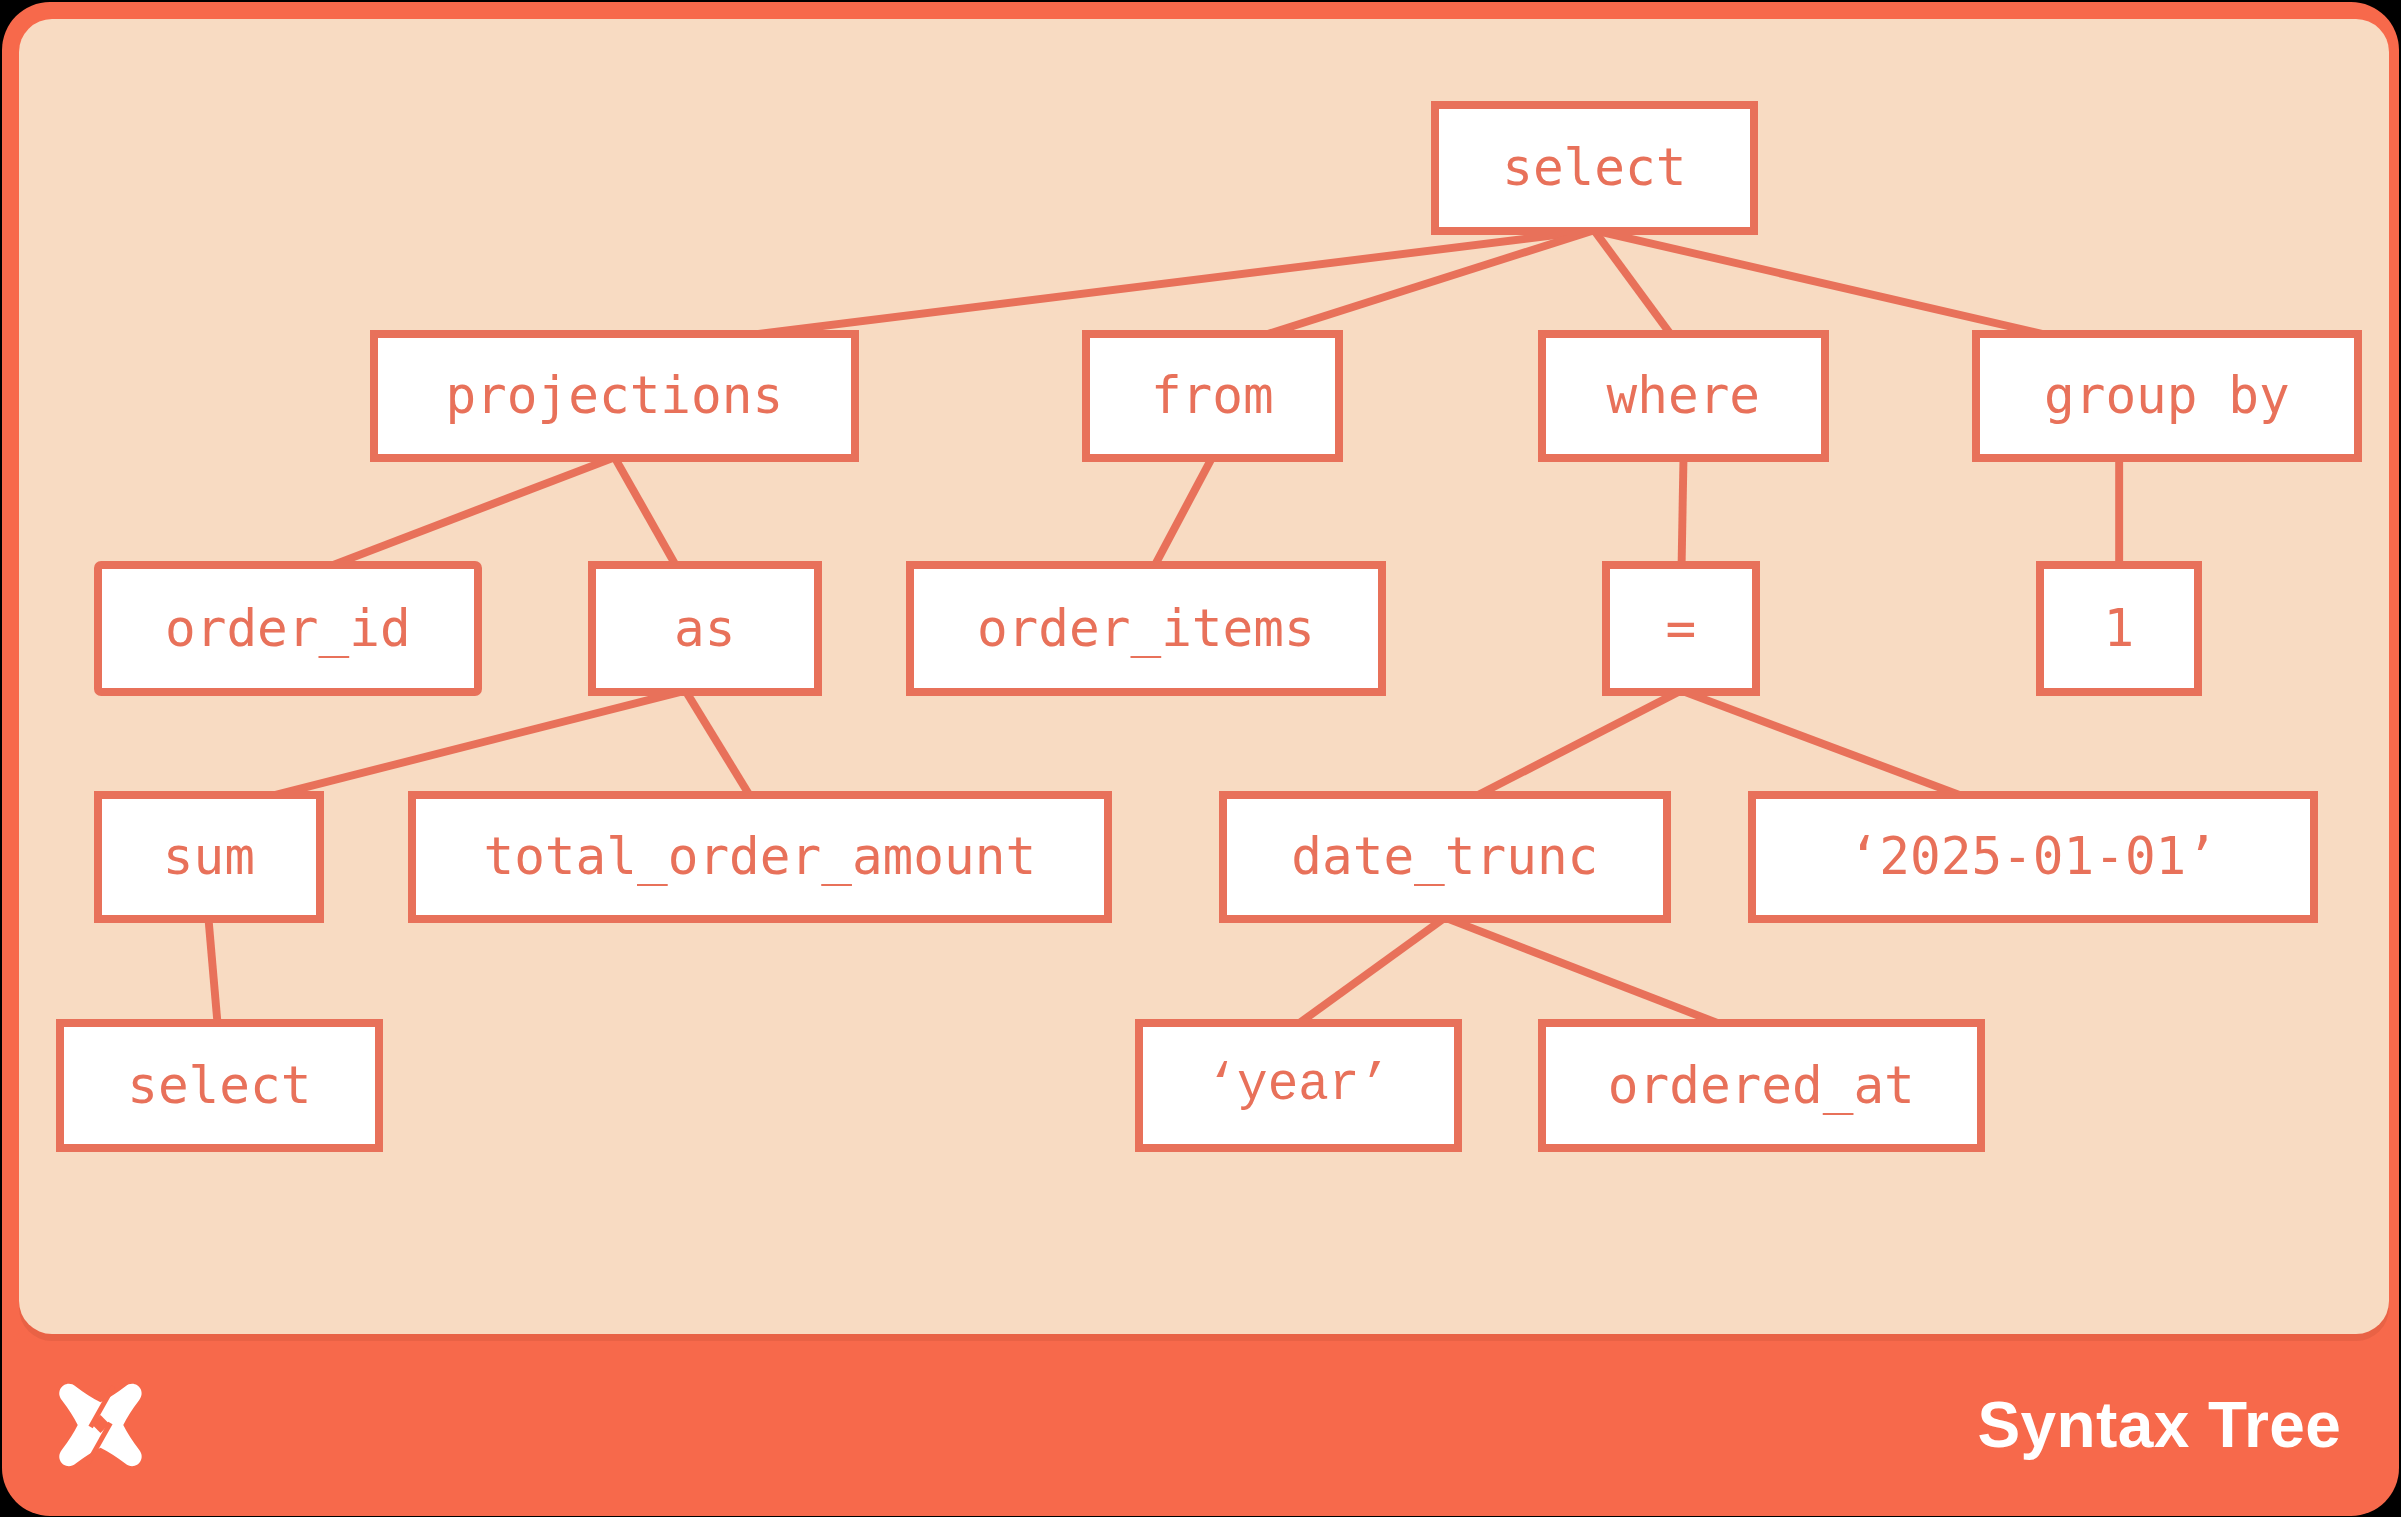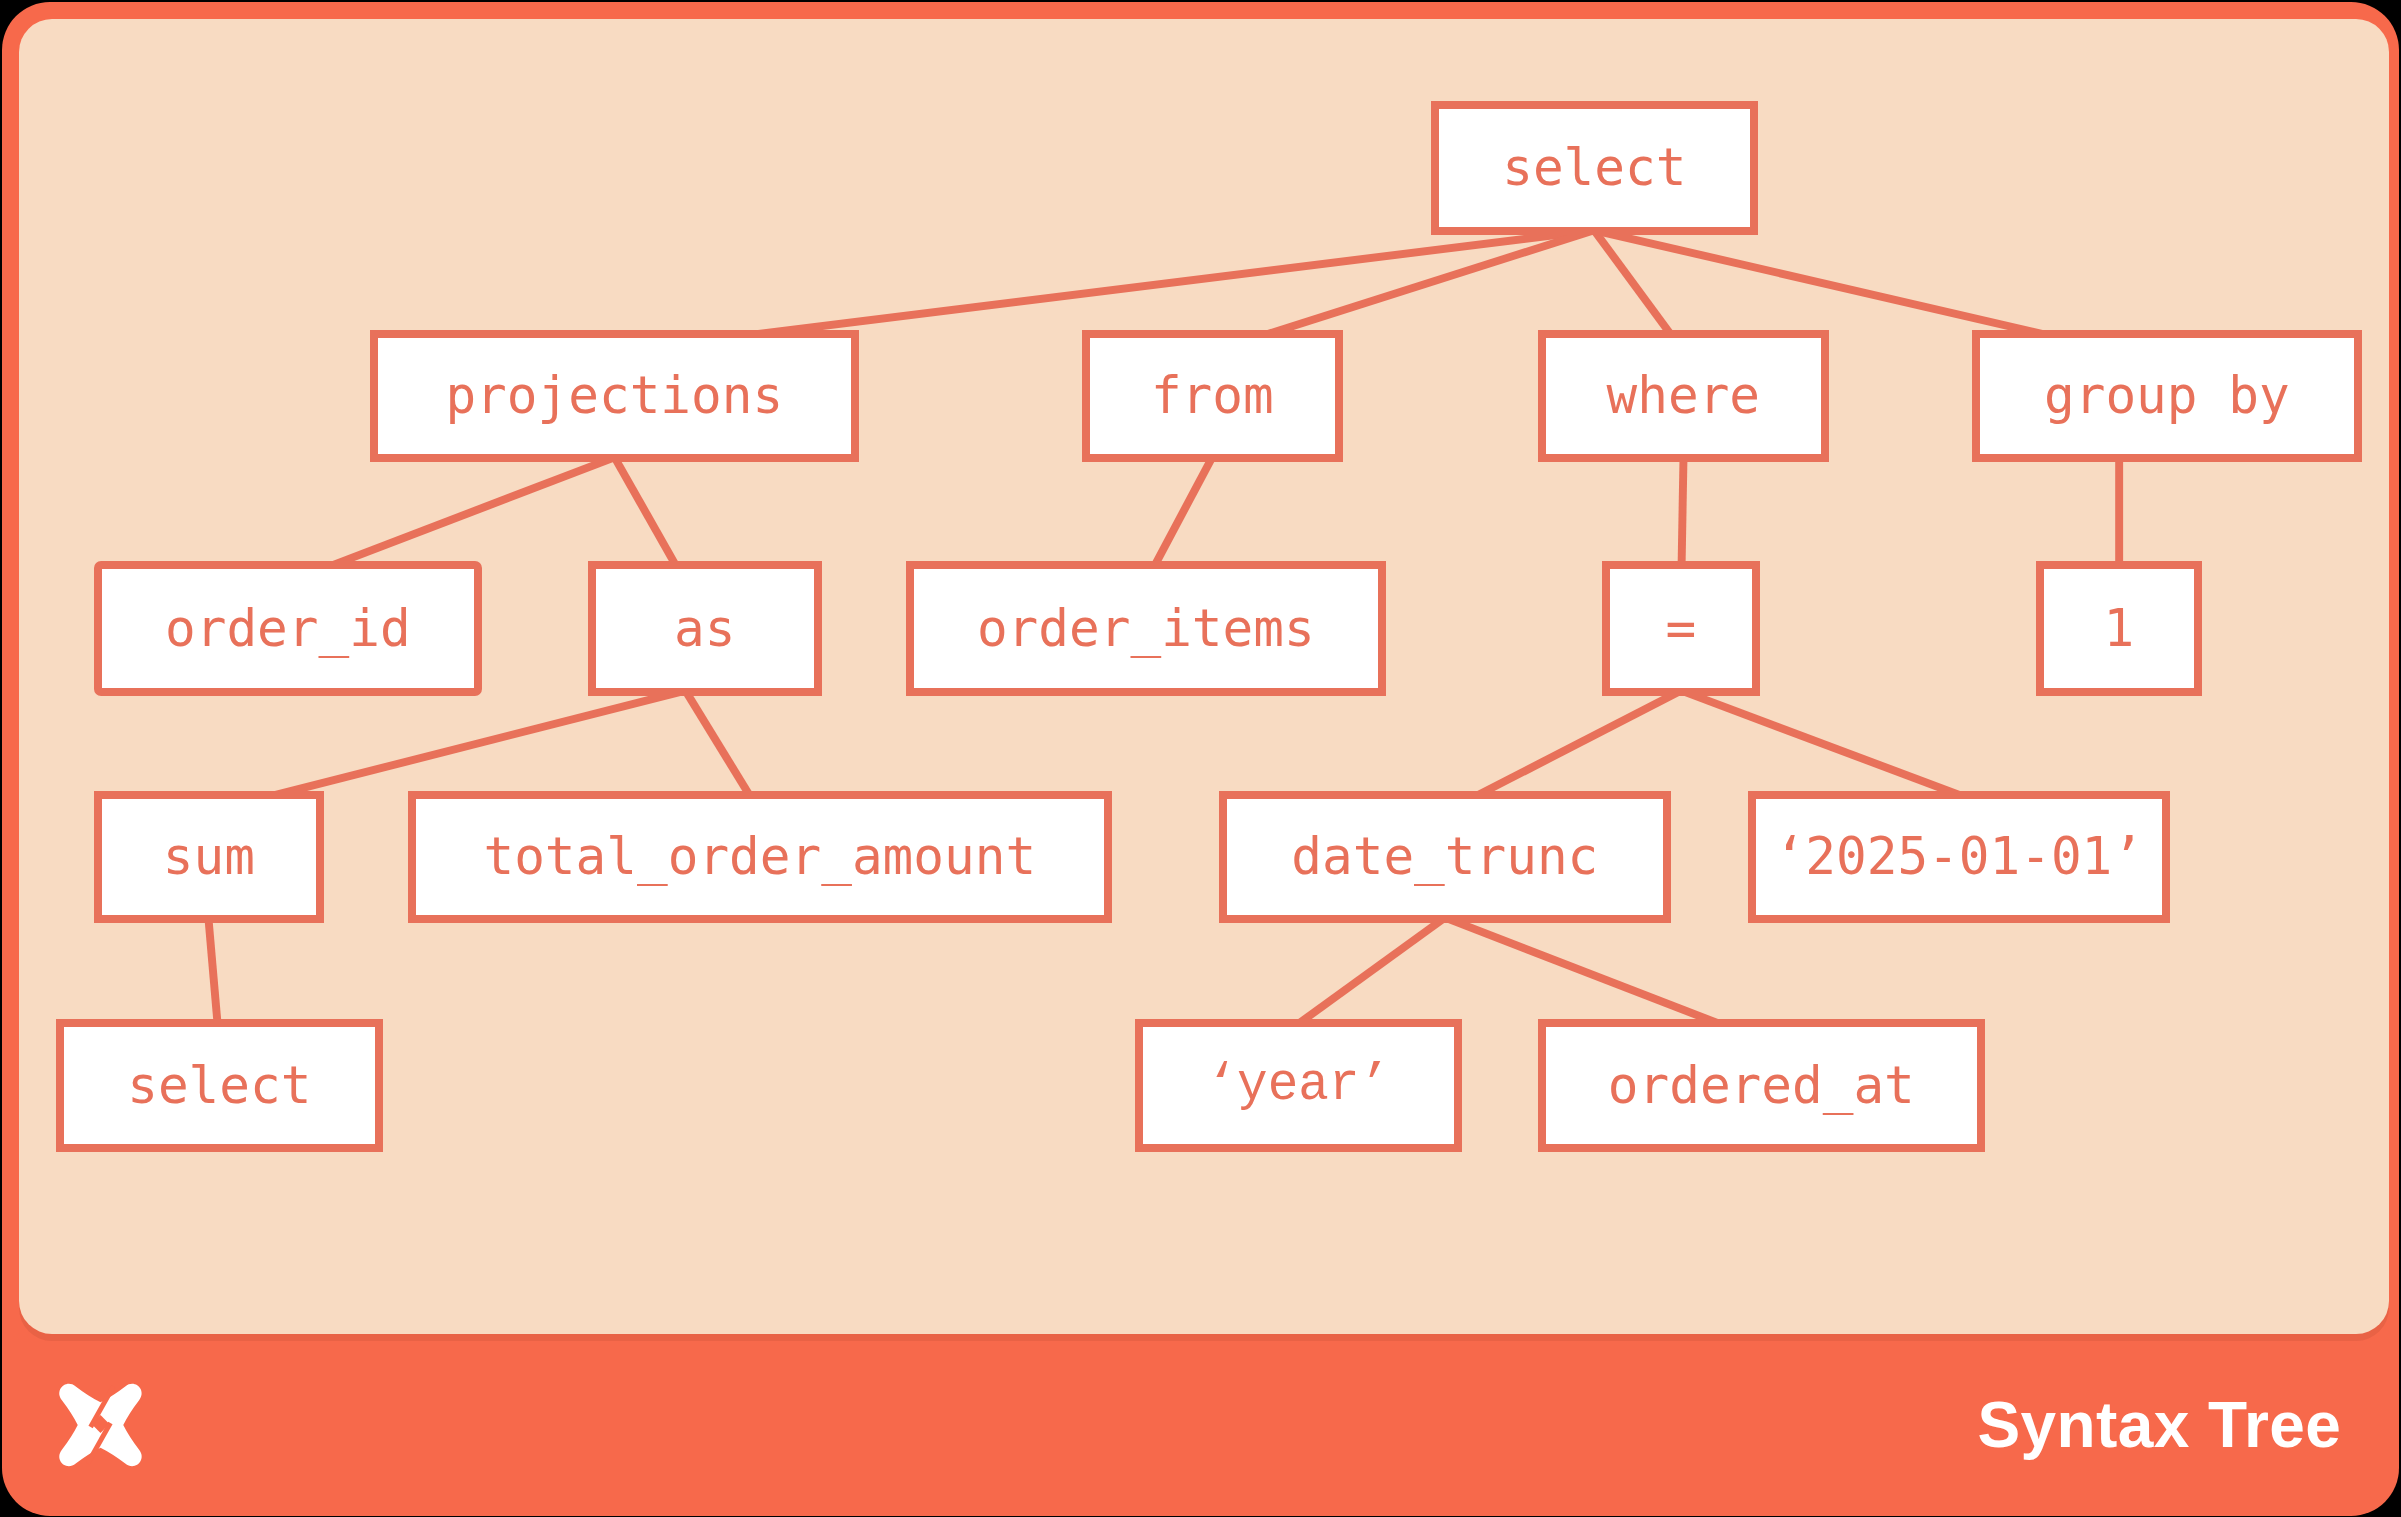--- a/index.html
+++ b/index.html
@@ -69,21 +69,21 @@
       <div class="node" style="left: 1536px; top: 328px; width: 291px; height: 132px;">where</div>
       <div class="node" style="left: 1923px; top: 328px; width: 390px; height: 132px; margin-left: 47px;">group by</div>
       <div class="node" style="left: 92px; top: 559px; width: 388px; height: 135px; border-radius: 7px;">order_id</div>
       <div class="node" style="left: 586px; top: 559px; width: 234px; height: 135px;">as</div>
       <div class="node" style="left: 904px; top: 559px; width: 480px; height: 135px;">order_items</div>
       <div class="node" style="left: 1600px; top: 559px; width: 158px; height: 135px;">=</div>
       <div class="node" style="left: 2034px; top: 559px; width: 166px; height: 135px;">1</div>
       <div class="node" style="left: 92px; top: 789px; width: 230px; height: 132px;">sum</div>
       <div class="node" style="left: 406px; top: 789px; width: 704px; height: 132px;">total_order_amount</div>
       <div class="node" style="left: 1217px; top: 789px; width: 452px; height: 132px;">date_trunc</div>
-      <div class="node" style="left: 1746px; top: 789px; width: 422px; height: 132px;">‘2025-01-01’</div>
+      <div class="node" style="left: 1746px; top: 789px; width: 570px; height: 132px;">‘2025-01-01’</div>
       <div class="node" style="left: 54px; top: 1017px; width: 327px; height: 133px;">select</div>
       <div class="node" style="left: 1133px; top: 1017px; width: 327px; height: 133px; font-family: Liberation Mono, monospace;">‘year’</div>
       <div class="node" style="left: 1536px; top: 1017px; width: 447px; height: 133px;">ordered_at</div>
     </div>
 
   <div class="footer">
     <svg class="logo" viewBox="0 0 100 100" xmlns="http://www.w3.org/2000/svg">
       <path class="star" d="M11 25 C3 15,15 3,25 11 Q38 21,50 27 Q62 21,75 11
                             C85 3,97 15,89 25 Q79 38,73 50 Q79 62,89 75
                             C97 85,85 97,75 89 Q62 79,50 73 Q38 79,25 89

